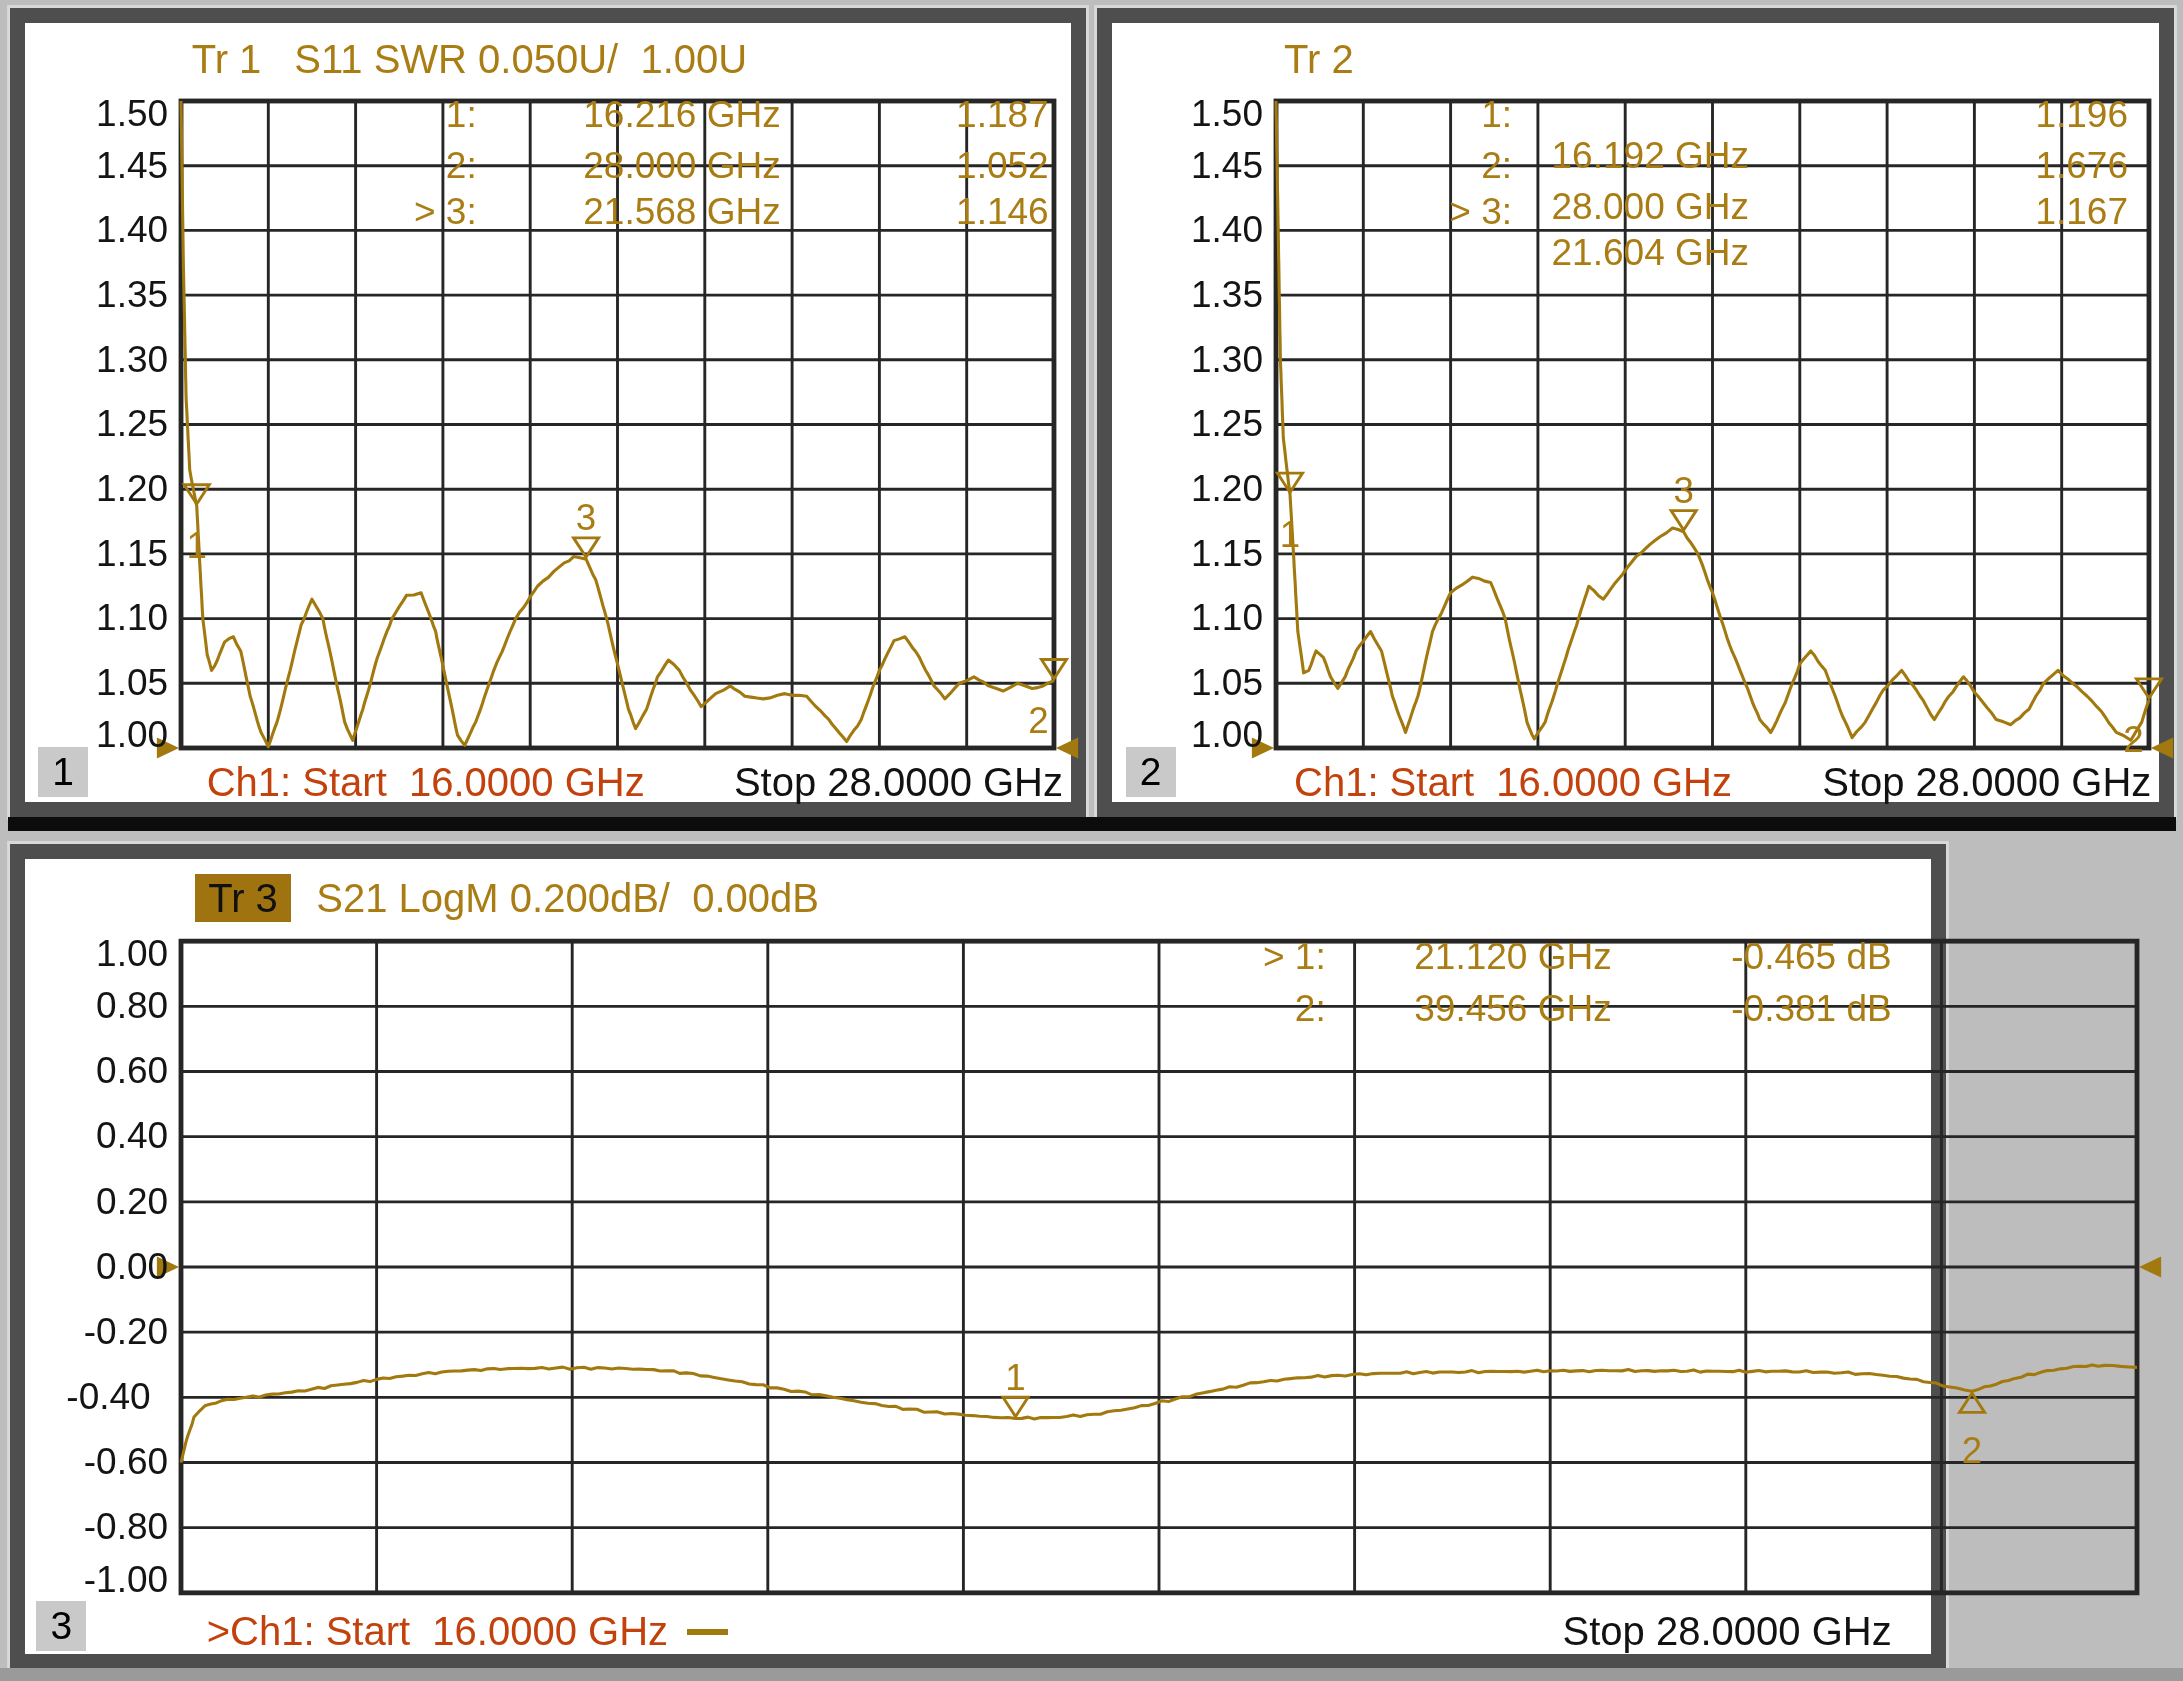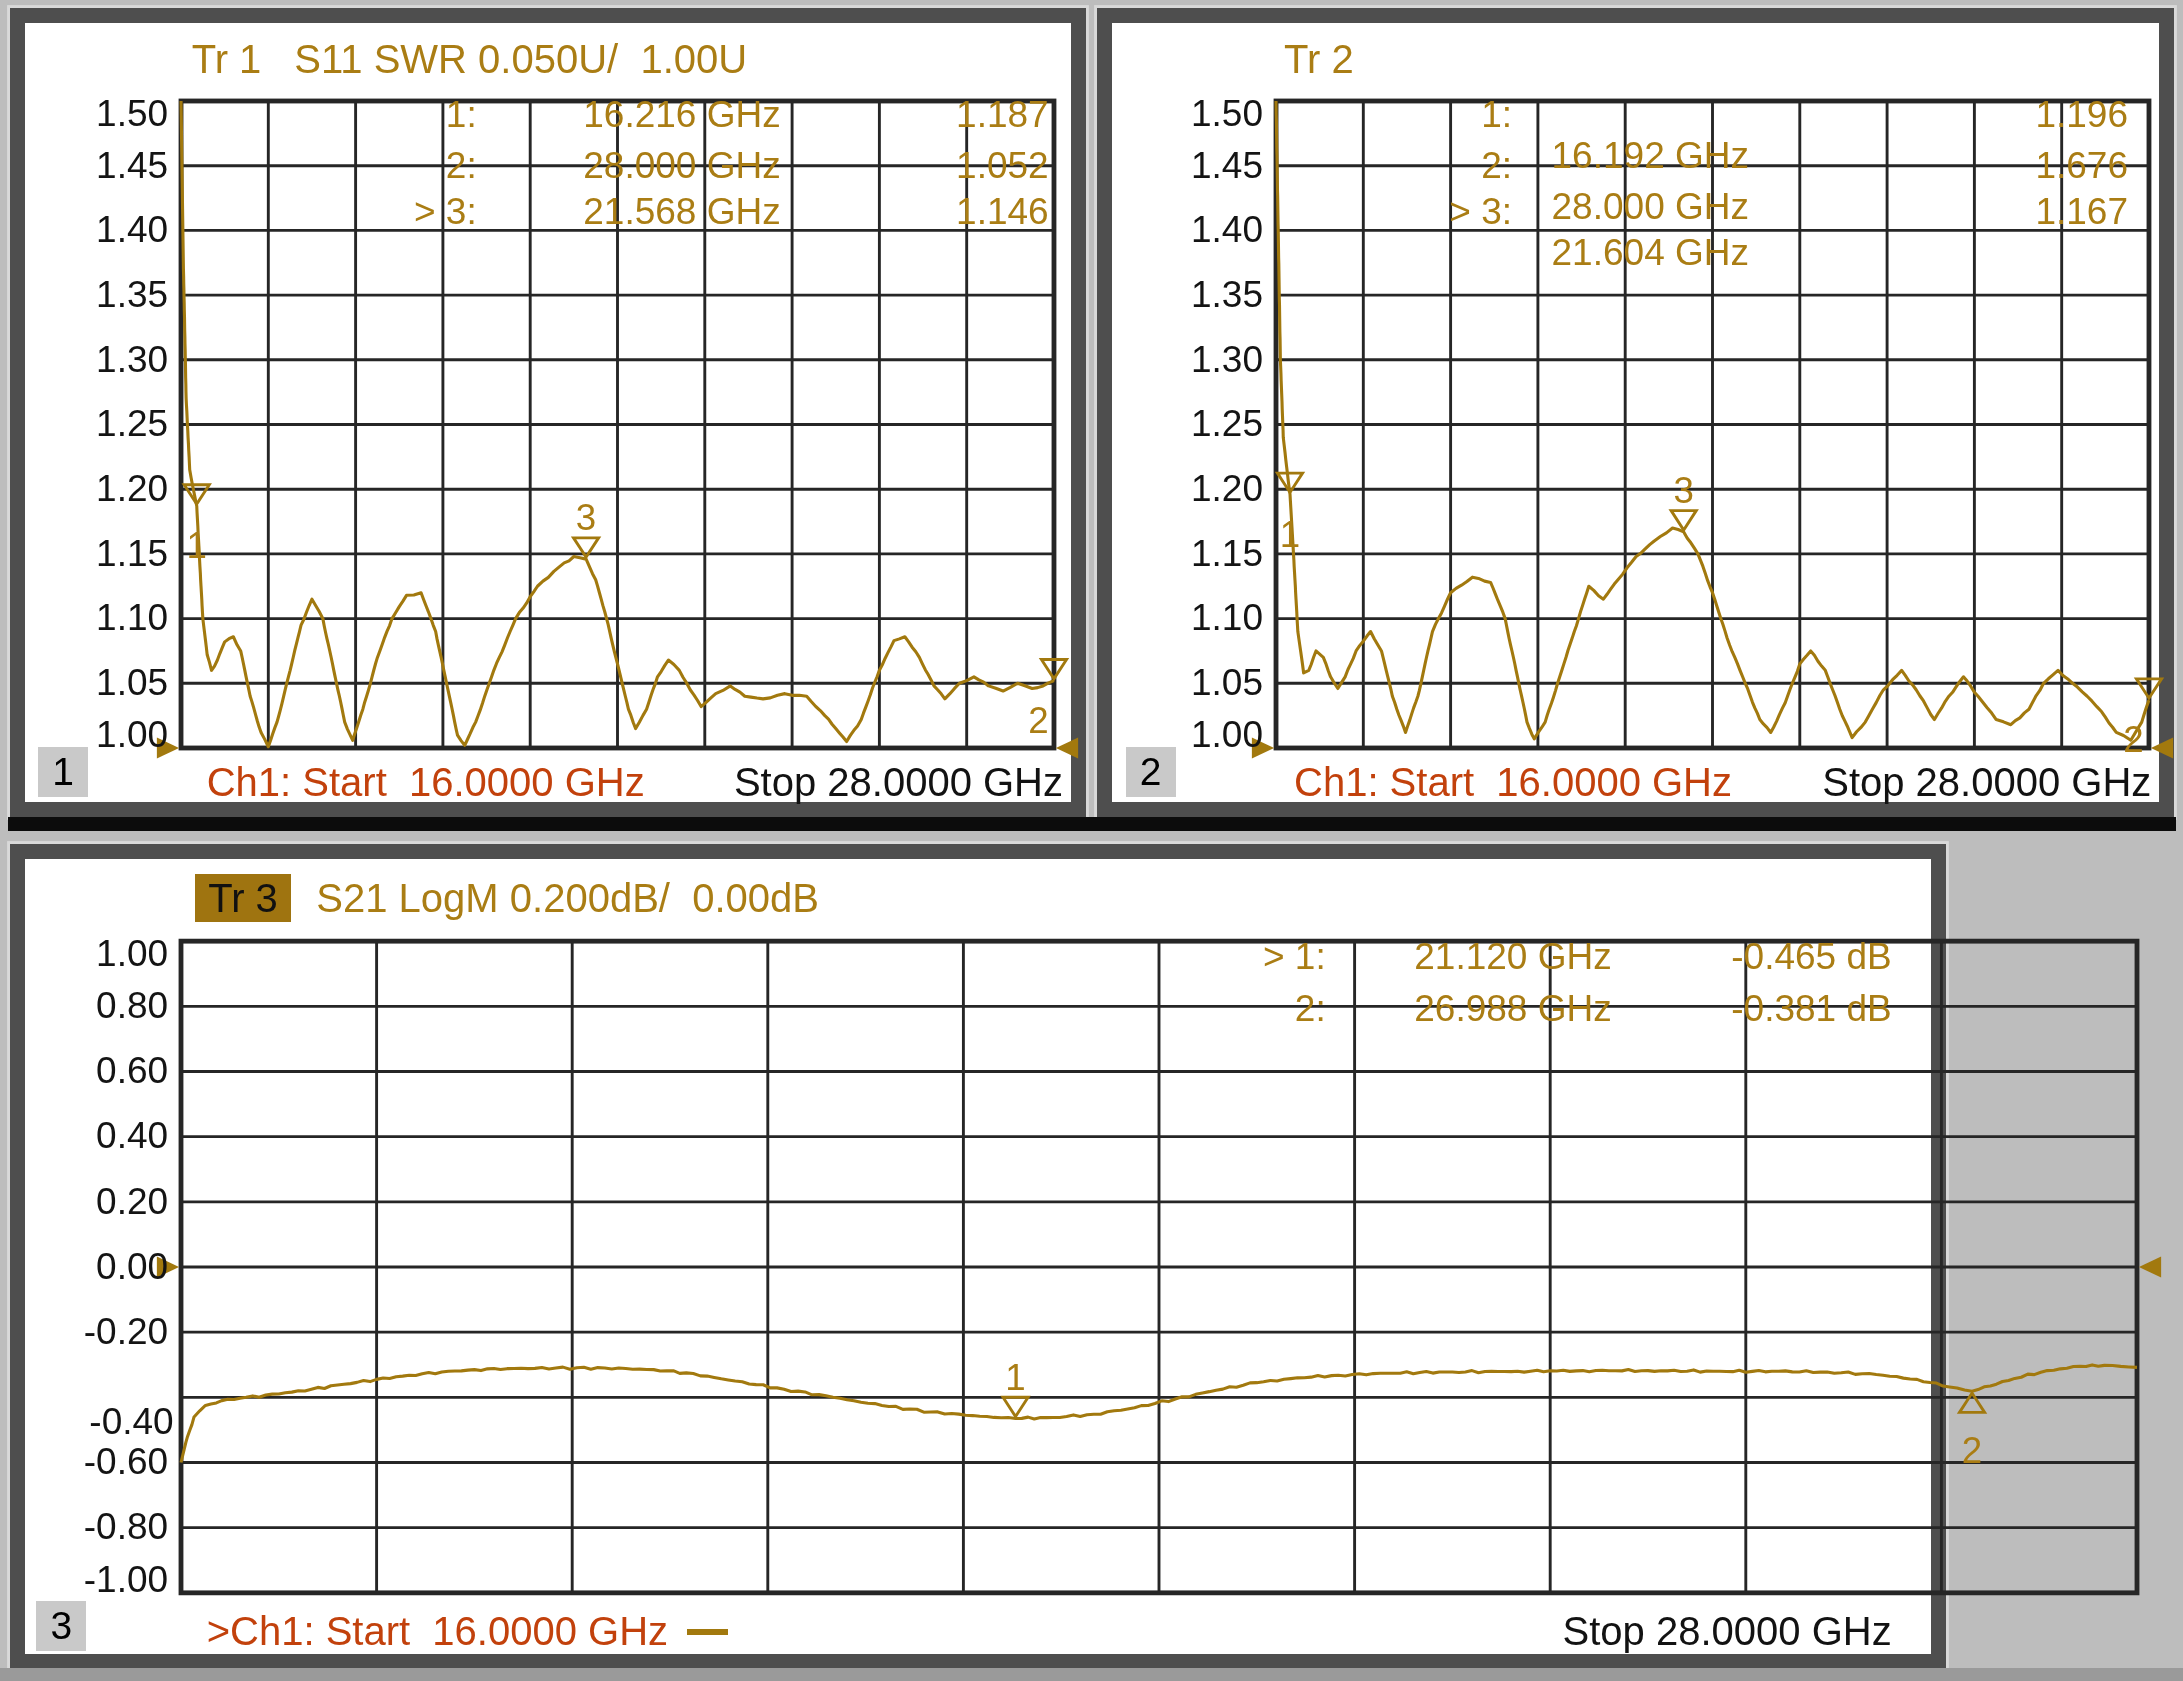--- a/index.html
+++ b/index.html
@@ -219,33 +219,33 @@
         <polygon points="2051,326.5 2051,348.5 2028,337.5" fill="#a2790e"></polygon>
         <polygon points="851.4266666666668,472.4375 877.4266666666668,472.4375 864.4266666666668,492.4375" fill="none" stroke="#a2790e" stroke-width="3"></polygon>
         <text x="864.4266666666668" y="464.4375" text-anchor="middle" font-size="38" fill="#aa7d14">1</text>
         <polygon points="1842.1406666666667,488.0875 1868.1406666666667,488.0875 1855.1406666666667,468.0875" fill="none" stroke="#a2790e" stroke-width="3"></polygon>
         <text x="1855.1406666666667" y="540.0875" text-anchor="middle" font-size="38" fill="#aa7d14">2</text>
       </svg>
     <div class="mcell c-num r1">&gt; 1:</div>
     <div class="mcell c-freq r1">21.120 GHz</div>
     <div class="mcell c-val r1">-0.465 dB</div>
     <div class="mcell c-num r2">2:</div>
-    <div class="mcell c-freq r2">26.988 GHz</div>
+    <div class="mcell c-freq r2">39.456 GHz</div>
     <div class="mcell c-val r2">-0.381 dB</div>
     <div class="badge">3</div>
     <div class="status-left"><span>&gt;Ch1: Start  16.0000 GHz</span><span class="trace-dash"></span></div>
     <div class="status-right">Stop 28.0000 GHz</div>
   <div class="ytick" style="left: 17.4px; top: 74px;">1.00</div>
       <div class="ytick" style="left: 17.4px; top: 126px;">0.80</div>
       <div class="ytick" style="left: 17.4px; top: 191px;">0.60</div>
       <div class="ytick" style="left: 17.4px; top: 256px;">0.40</div>
       <div class="ytick" style="left: 17.4px; top: 322px;">0.20</div>
       <div class="ytick" style="left: 17.4px; top: 387px;">0.00</div>
       <div class="ytick" style="left: 17.4px; top: 452px;">-0.20</div>
-      <div class="ytick" style="left: 23px; top: 517px; margin-top: 25px;">-0.40</div>
+      <div class="ytick" style="left: 0; top: 517px;">-0.40</div>
       <div class="ytick" style="left: 17.4px; top: 582px;">-0.60</div>
       <div class="ytick" style="left: 17.4px; top: 647px;">-0.80</div>
       <div class="ytick" style="left: 17.4px; top: 700px;">-1.00</div>
     </div>
 
   <div class="strip-black"></div>
   <div class="strip-bottom"></div>
 </div>
 
 

